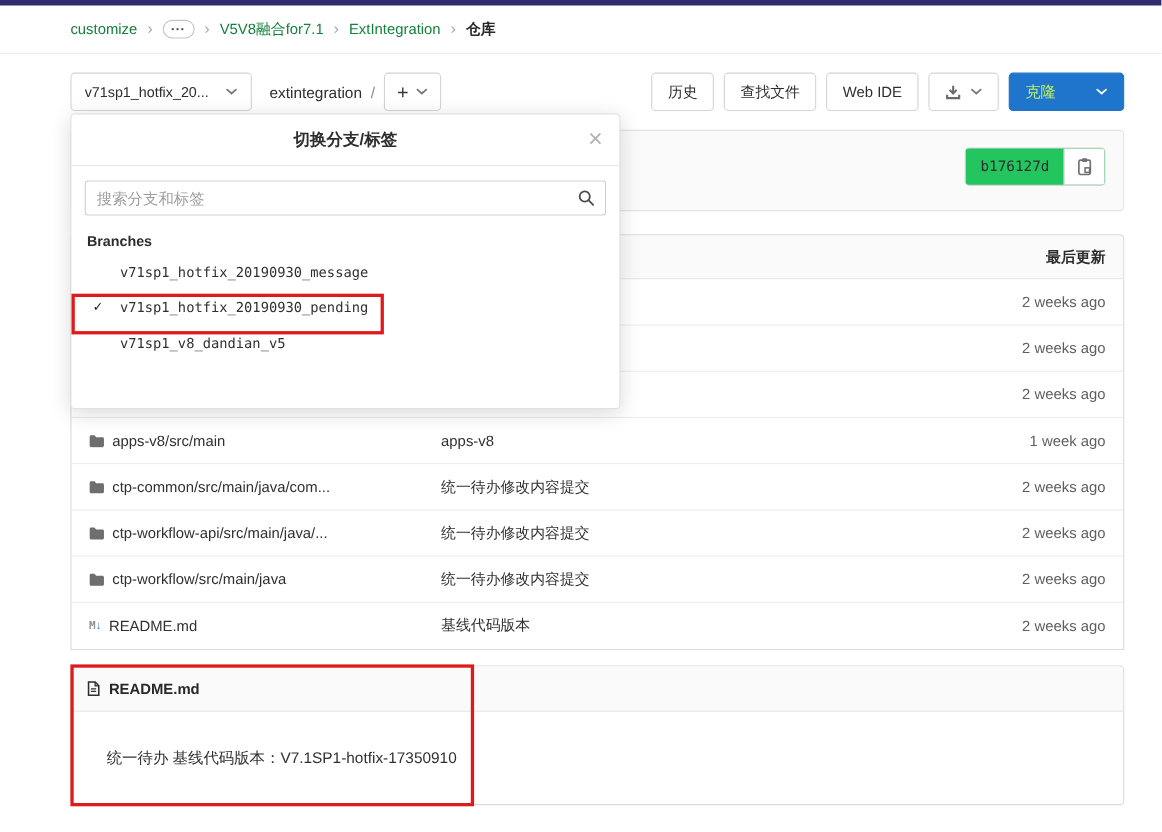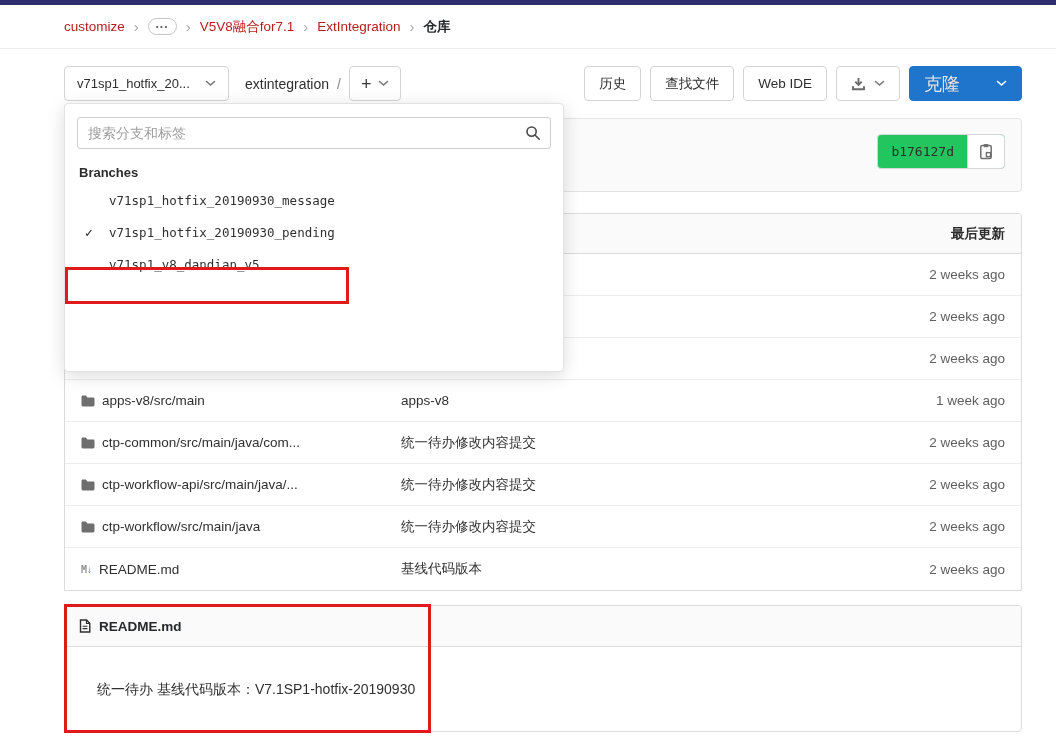--- a/index.html
+++ b/index.html
@@ -14,21 +14,21 @@
   
   .topbar { position: absolute; top: 0; left: 0; width: 1056px; height: 5px; background: #2e2c6c; }
 
   
   .breadcrumb-bar {
     position: absolute; top: 5px; left: 0; width: 1056px; height: 44px;
     border-bottom: 1px solid #ececec;
     display: flex; align-items: center; padding-left: 64px;
     font-size: 13.5px; color: #50555b;
   }
-  .crumb { color: #b91c1c; cursor: pointer; }
+  .crumb { color: #15803d; cursor: pointer; }
   .crumb-sep { color: #a8a8a8; margin: 0 9px; font-size: 15px; line-height: 1; }
   .crumb-ellipsis {
     display: inline-flex; align-items: center; justify-content: center;
     height: 17px; padding: 0 7px; border: 1px solid #c4c4c4; border-radius: 9px;
     font-size: 8px; letter-spacing: 1.5px; color: #5c5c5c; cursor: pointer;
   }
   .crumb-current { font-weight: bold; color: #26282c; }
 
   
   .toolbar {
@@ -42,21 +42,21 @@
     padding: 0 14px; background: #fff; border: 1px solid #d4d4d4; border-radius: 4px;
     font-size: 13.5px; color: #2e2e2e; cursor: pointer; white-space: nowrap;
   }
   .btn .chev { color: #777; }
   .branch-select { width: 165px; justify-content: space-between; padding: 0 12px; }
   .branch-select .label { overflow: hidden; text-overflow: ellipsis; white-space: nowrap; font-size: 13px; }
   .path-text { margin: 0 8px 0 16px; font-size: 14px; color: #2e2e2e; }
   .path-sep { color: #888; margin-right: 8px; font-size: 14px; }
   .plus-btn { padding: 0 11px; gap: 7px; }
   .plus-glyph { font-size: 18px; color: #3a3a3a; line-height: 1; font-weight: 400; }
-  .btn-primary { background: #1f75cb; border-color: #1f75cb; color: #e5e5e5; font-size: 18px; gap: 36px; }
+  .btn-primary { background: #1f75cb; border-color: #1f75cb; color: #bef264; font-size: 14px; gap: 36px; }
   .btn-primary .chev { color: #fff; }
 
   
   .commit-panel {
     position: absolute; top: 118px; left: 64px; width: 958px; height: 74px;
     background: #fafafa; border: 1px solid #e3e3e3; border-radius: 4px;
   }
   .hash-group {
     position: absolute; right: 16px; top: 15px; height: 35px;
     display: flex; align-items: stretch; background: #22c55e;
@@ -319,25 +319,29 @@
     <span>
       <svg width="12" height="14" viewBox="0 0 12 14">
           <path d="M1.5 1h6L10.8 4.4V13H1.5z" fill="none" stroke="#2f2f2f" stroke-width="1.4"></path>
           <path d="M7.5 1v3.5h3.3" fill="none" stroke="#2f2f2f" stroke-width="1.2"></path>
           <path d="M3.6 7.2h4.8M3.6 9.6h4.8" stroke="#2f2f2f" stroke-width="1.1"></path>
         </svg>
     </span>
     <span>README.md</span>
   </div>
   <div class="readme-body">
-    <span>统一待办 基线代码版本：V7.1SP1-hotfix-20190930</span>
+    <span>统一待办 基线代码版本：V7.1SP1-hotfix-17350910</span>
   </div>
 </div>
 
 <div class="modal">
+  <div class="modal-header">
+    <span>切换分支/标签</span>
+    <span class="modal-close">×</span>
+  </div>
   <div class="search-wrap">
     <input class="search-input" type="text" placeholder="搜索分支和标签" style="">
     <span class="search-icon">
       <svg width="16" height="16" viewBox="0 0 16 16">
           <circle cx="6.6" cy="6.6" r="4.6" fill="none" stroke="#4a4a4a" stroke-width="1.6"></circle>
           <path d="M10.2 10.2l4 4" stroke="#4a4a4a" stroke-width="1.6" stroke-linecap="round"></path>
         </svg>
     </span>
   </div>
   <div class="branches-label">Branches</div>

